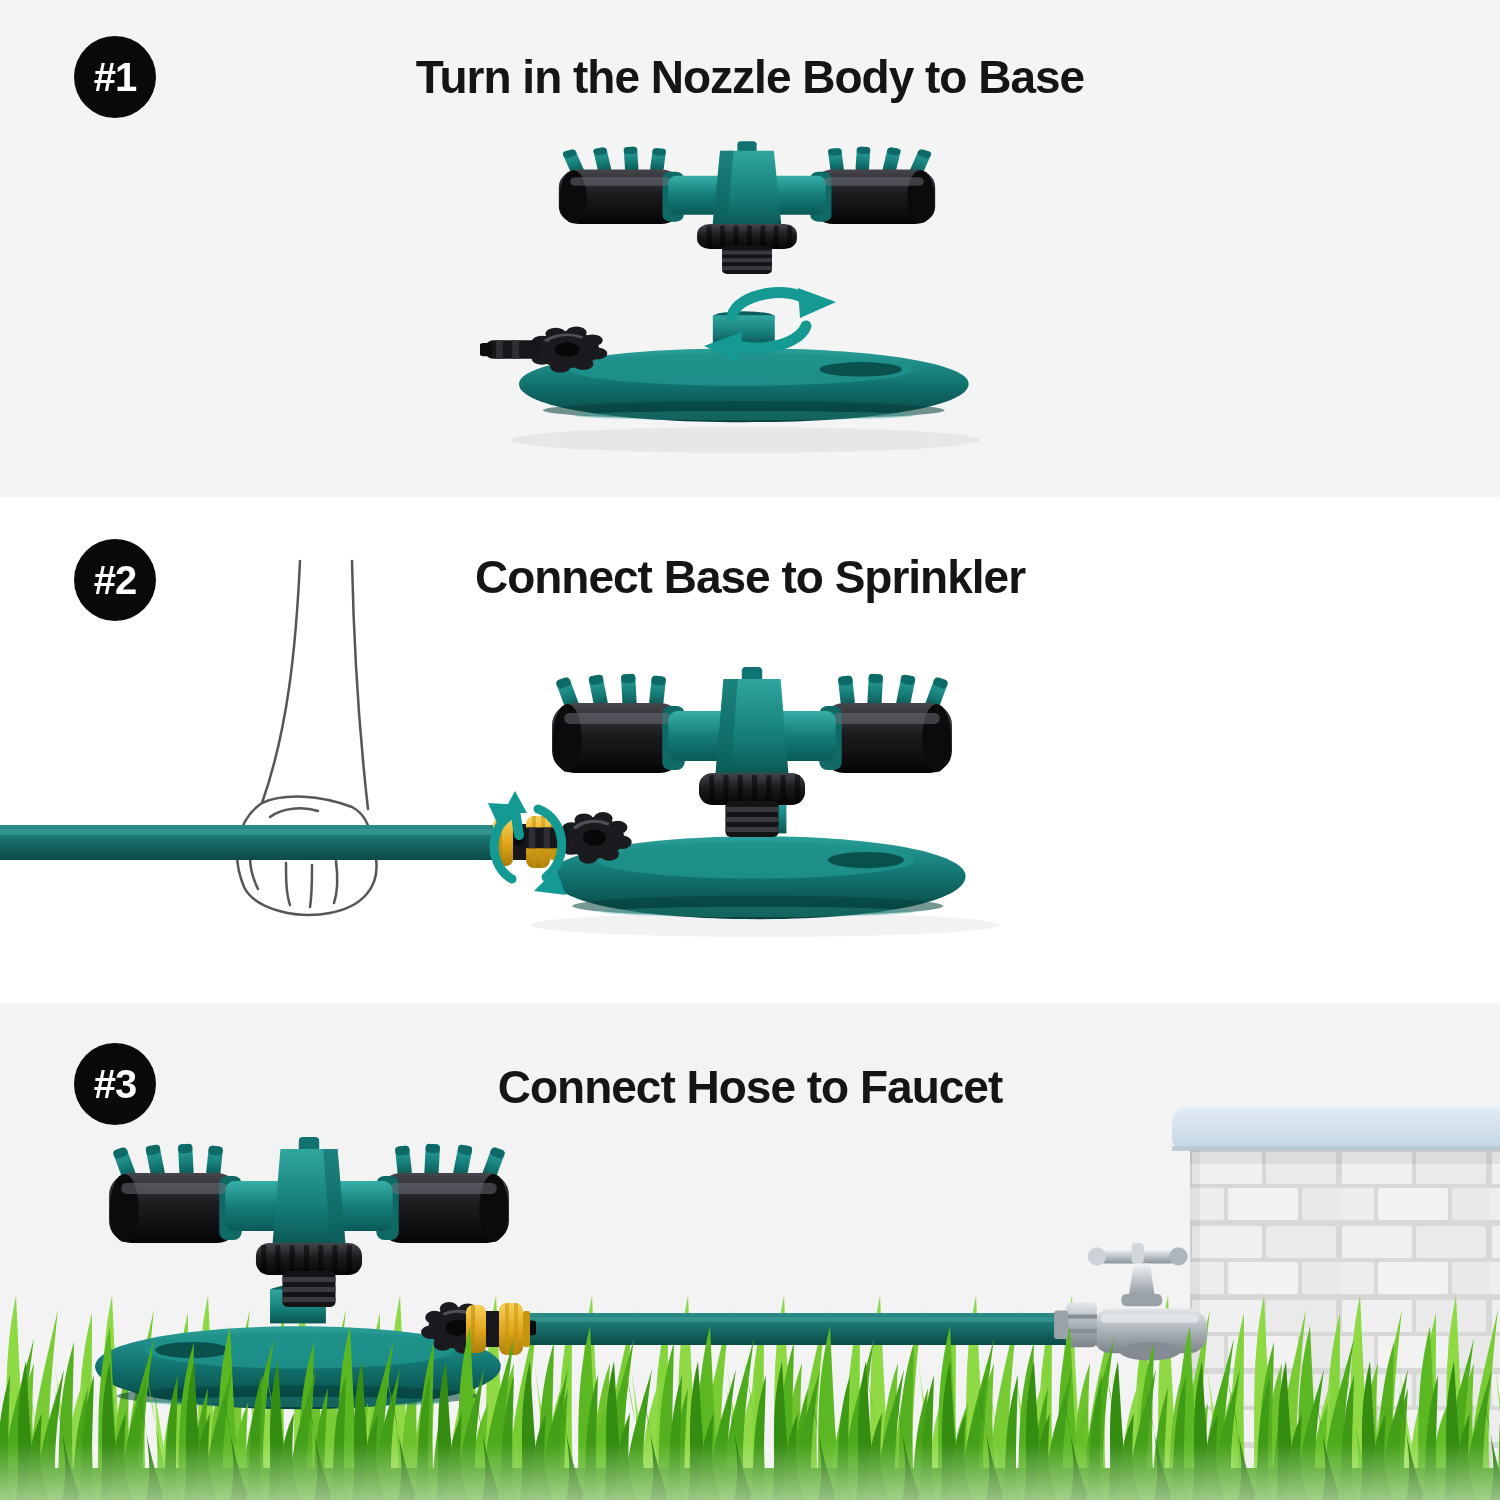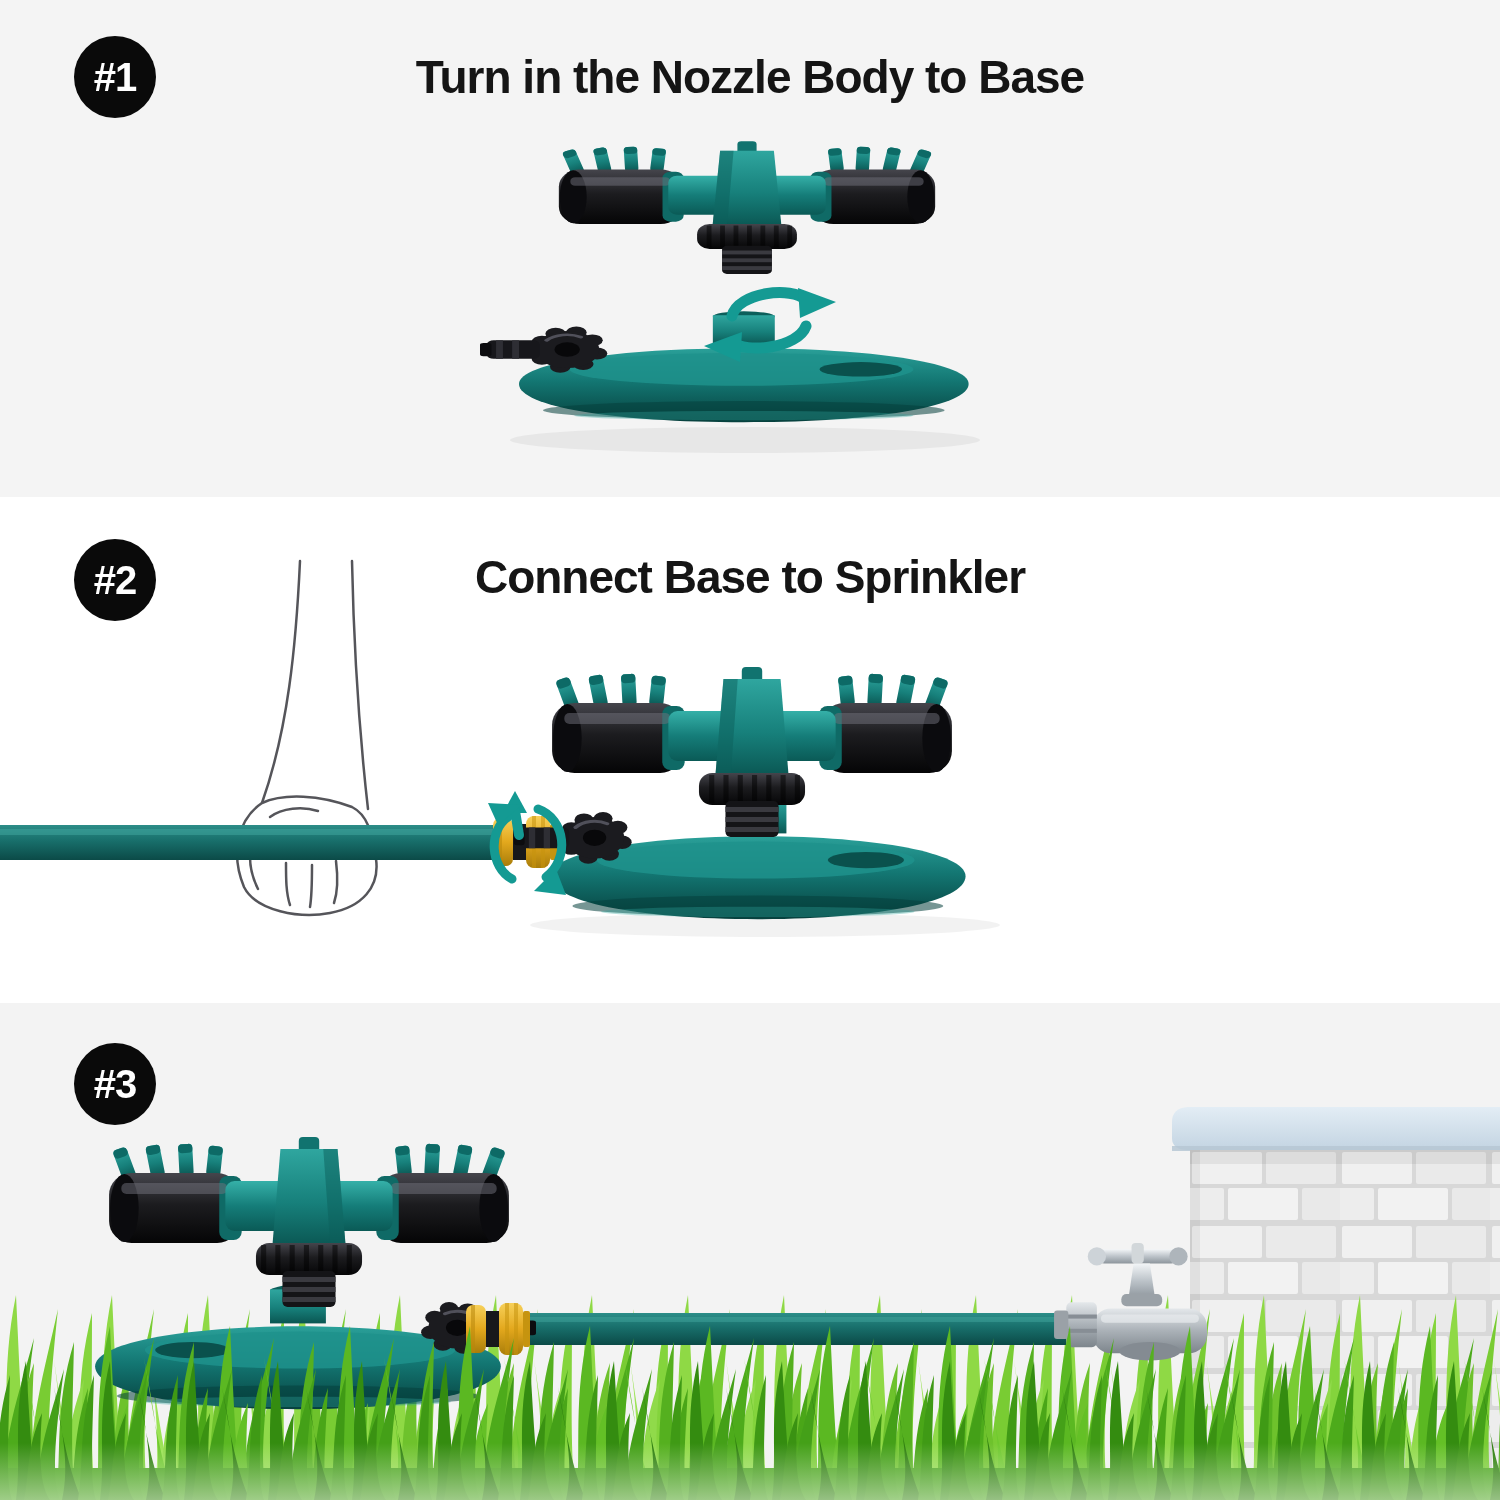--- a/index.html
+++ b/index.html
@@ -264,20 +264,21 @@
         <path d="M512,382 C490,370 488,334 508,320" stroke-width="9" fill="none" stroke-linecap="round"></path>
         <polygon points="498,328 522,308 488,306" stroke="none"></polygon>
       </g>
     </svg>
   </section>
 
   <section class="step step-3">
     <div class="badge">
       <span>#3</span>
     </div>
+    <h2 class="title">Connect Hose to Faucet</h2>
     <svg class="illu" viewBox="0 0 1500 497">
 
       <g>
         <path d="M1500,104 H1188 Q1172,105 1172,119 V135 Q1172,147 1188,147 H1500 Z" fill="url(#gCap)"></path>
         <rect x="1172" y="143" width="328" height="5" fill="#b6c7d4" opacity="0.85"></rect>
         <rect x="1190" y="147" width="310" height="350" fill="url(#brickPat)"></rect>
         <rect x="1190" y="147" width="10" height="350" fill="#000000" opacity="0.05"></rect>
         <rect x="1190" y="147" width="310" height="14" fill="#000000" opacity="0.06"></rect>
       </g>
 

